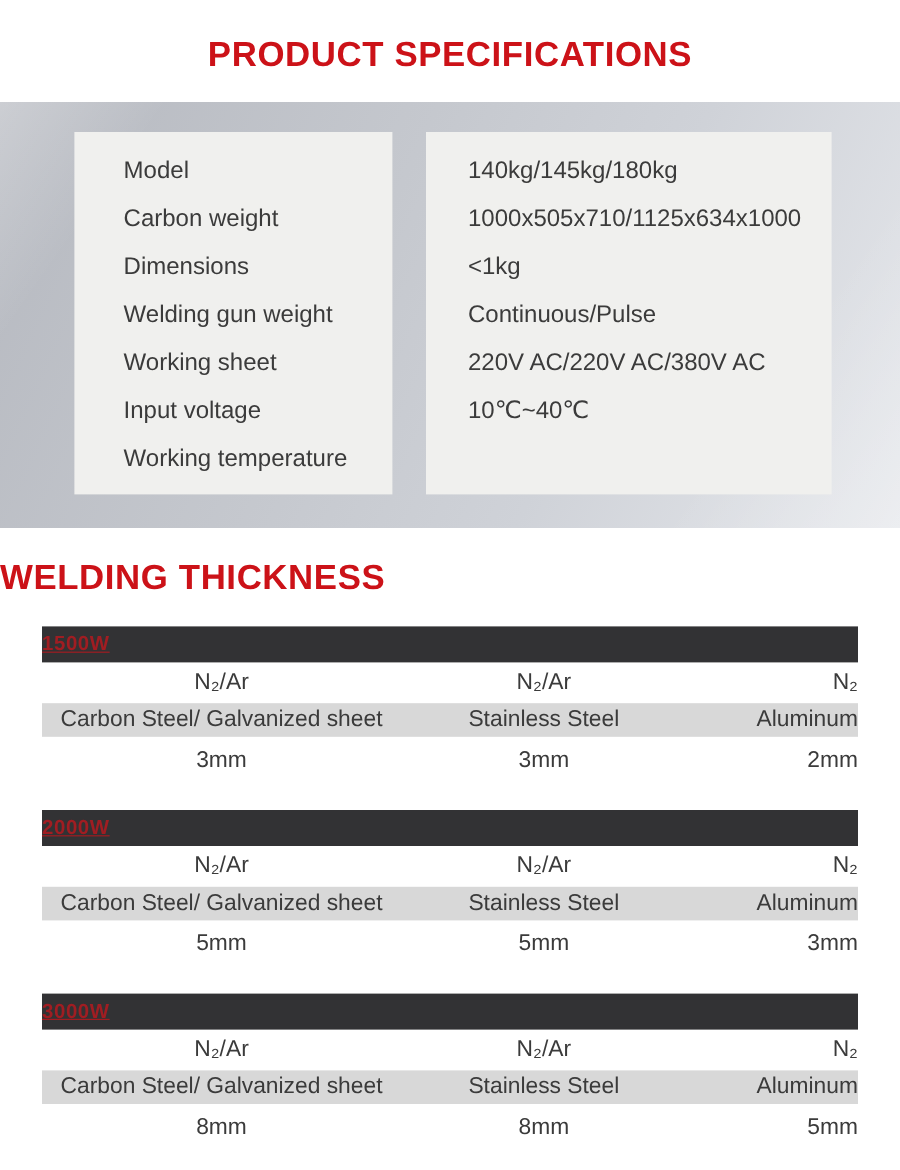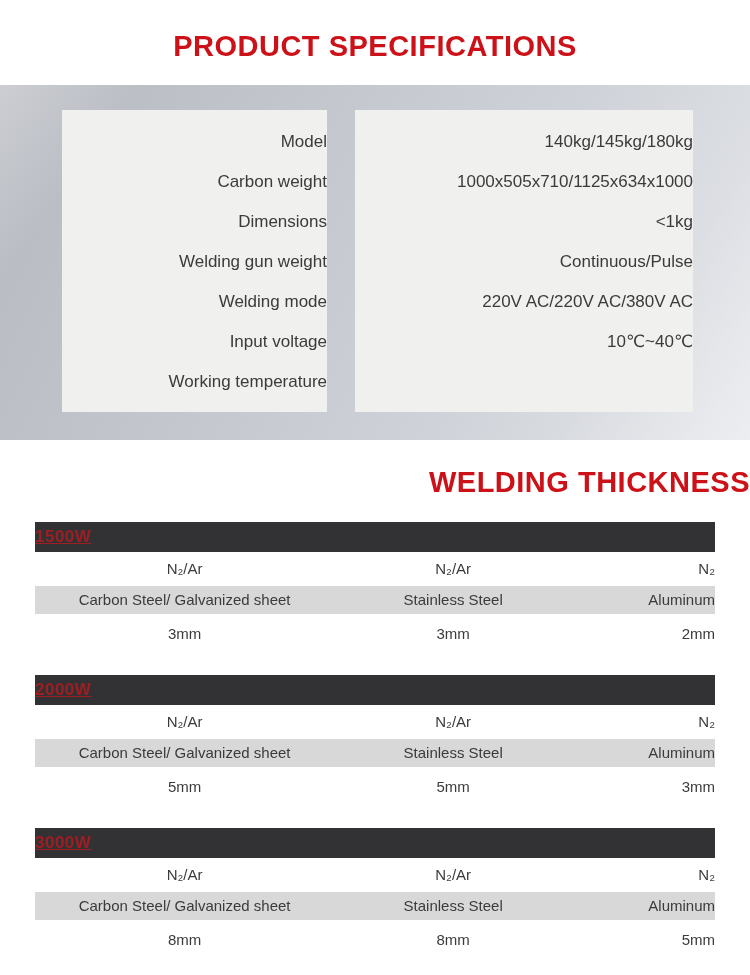--- a/index.html
+++ b/index.html
@@ -59,35 +59,34 @@
   .spec-box{
     background:var(--box-bg);
     height:302px;
     padding:12px 0 0 41px;
     position:relative;
     z-index:1;
   }
   .spec-box.labels{width:265px;flex:0 0 265px;}
   .spec-box.values{flex:1;padding-left:35px;}
   .spec-line{
-    font-size:17px;
+    font-size:20px;
     line-height:40px;
     color:var(--text-dark);
     white-space:nowrap;
-    text-align:right;
   }
 
   
   .thickness-section{padding-top:26px;}
   .section-title{
     color:var(--accent-red);
     font-size:29px;
     font-weight:bold;
     letter-spacing:0.5px;
-    text-align:right;
+    text-align:left;
     margin-bottom:23px;
   }
   .power-table{
     width:680px;
     margin:0 auto 30px auto;
   }
   .power-table:last-child{margin-bottom:0;}
   .power-header{
     height:30px;
     line-height:30px;
@@ -96,42 +95,42 @@
     font-size:17px;
     font-weight:bold;
     text-align:left;
     letter-spacing:0.5px;
     text-decoration:underline;
   }
   .t-row{display:flex;width:100%;}
   .t-row .c1{width:44%;}
   .t-row .c2{width:35%;}
   .t-row .c3{width:21%;text-align:right;}
-  .t-cell{text-align:center;font-size:15px;color:var(--text-dark);white-space:nowrap;}
+  .t-cell{text-align:center;font-size:19px;color:var(--text-dark);white-space:nowrap;}
   .gas-row .t-cell{line-height:34px;height:34px;}
   .material-row{background:var(--row-gray);}
   .material-row .t-cell{line-height:28px;height:28px;}
   .value-row .t-cell{line-height:31px;height:31px;padding-top:4px;}
 </style>
 </head>
 <body>
 
 <div class="page">
 
   <div class="header">
     <div class="main-title">PRODUCT SPECIFICATIONS</div>
   </div>
 
   <div class="spec-band">
     <div class="spec-box labels">
       <div class="spec-line">Model</div>
       <div class="spec-line">Carbon weight</div>
       <div class="spec-line">Dimensions</div>
       <div class="spec-line">Welding gun weight</div>
-      <div class="spec-line">Welding mode</div>
+      <div class="spec-line">Working sheet</div>
       <div class="spec-line">Input voltage</div>
       <div class="spec-line">Working temperature</div>
     </div>
     <div class="spec-box values">
       <div class="spec-line">140kg/145kg/180kg</div>
       <div class="spec-line">1000x505x710/1125x634x1000</div>
       <div class="spec-line">&lt;1kg</div>
       <div class="spec-line">Continuous/Pulse</div>
       <div class="spec-line">220V AC/220V AC/380V AC</div>
       <div class="spec-line">10℃~40℃</div>

